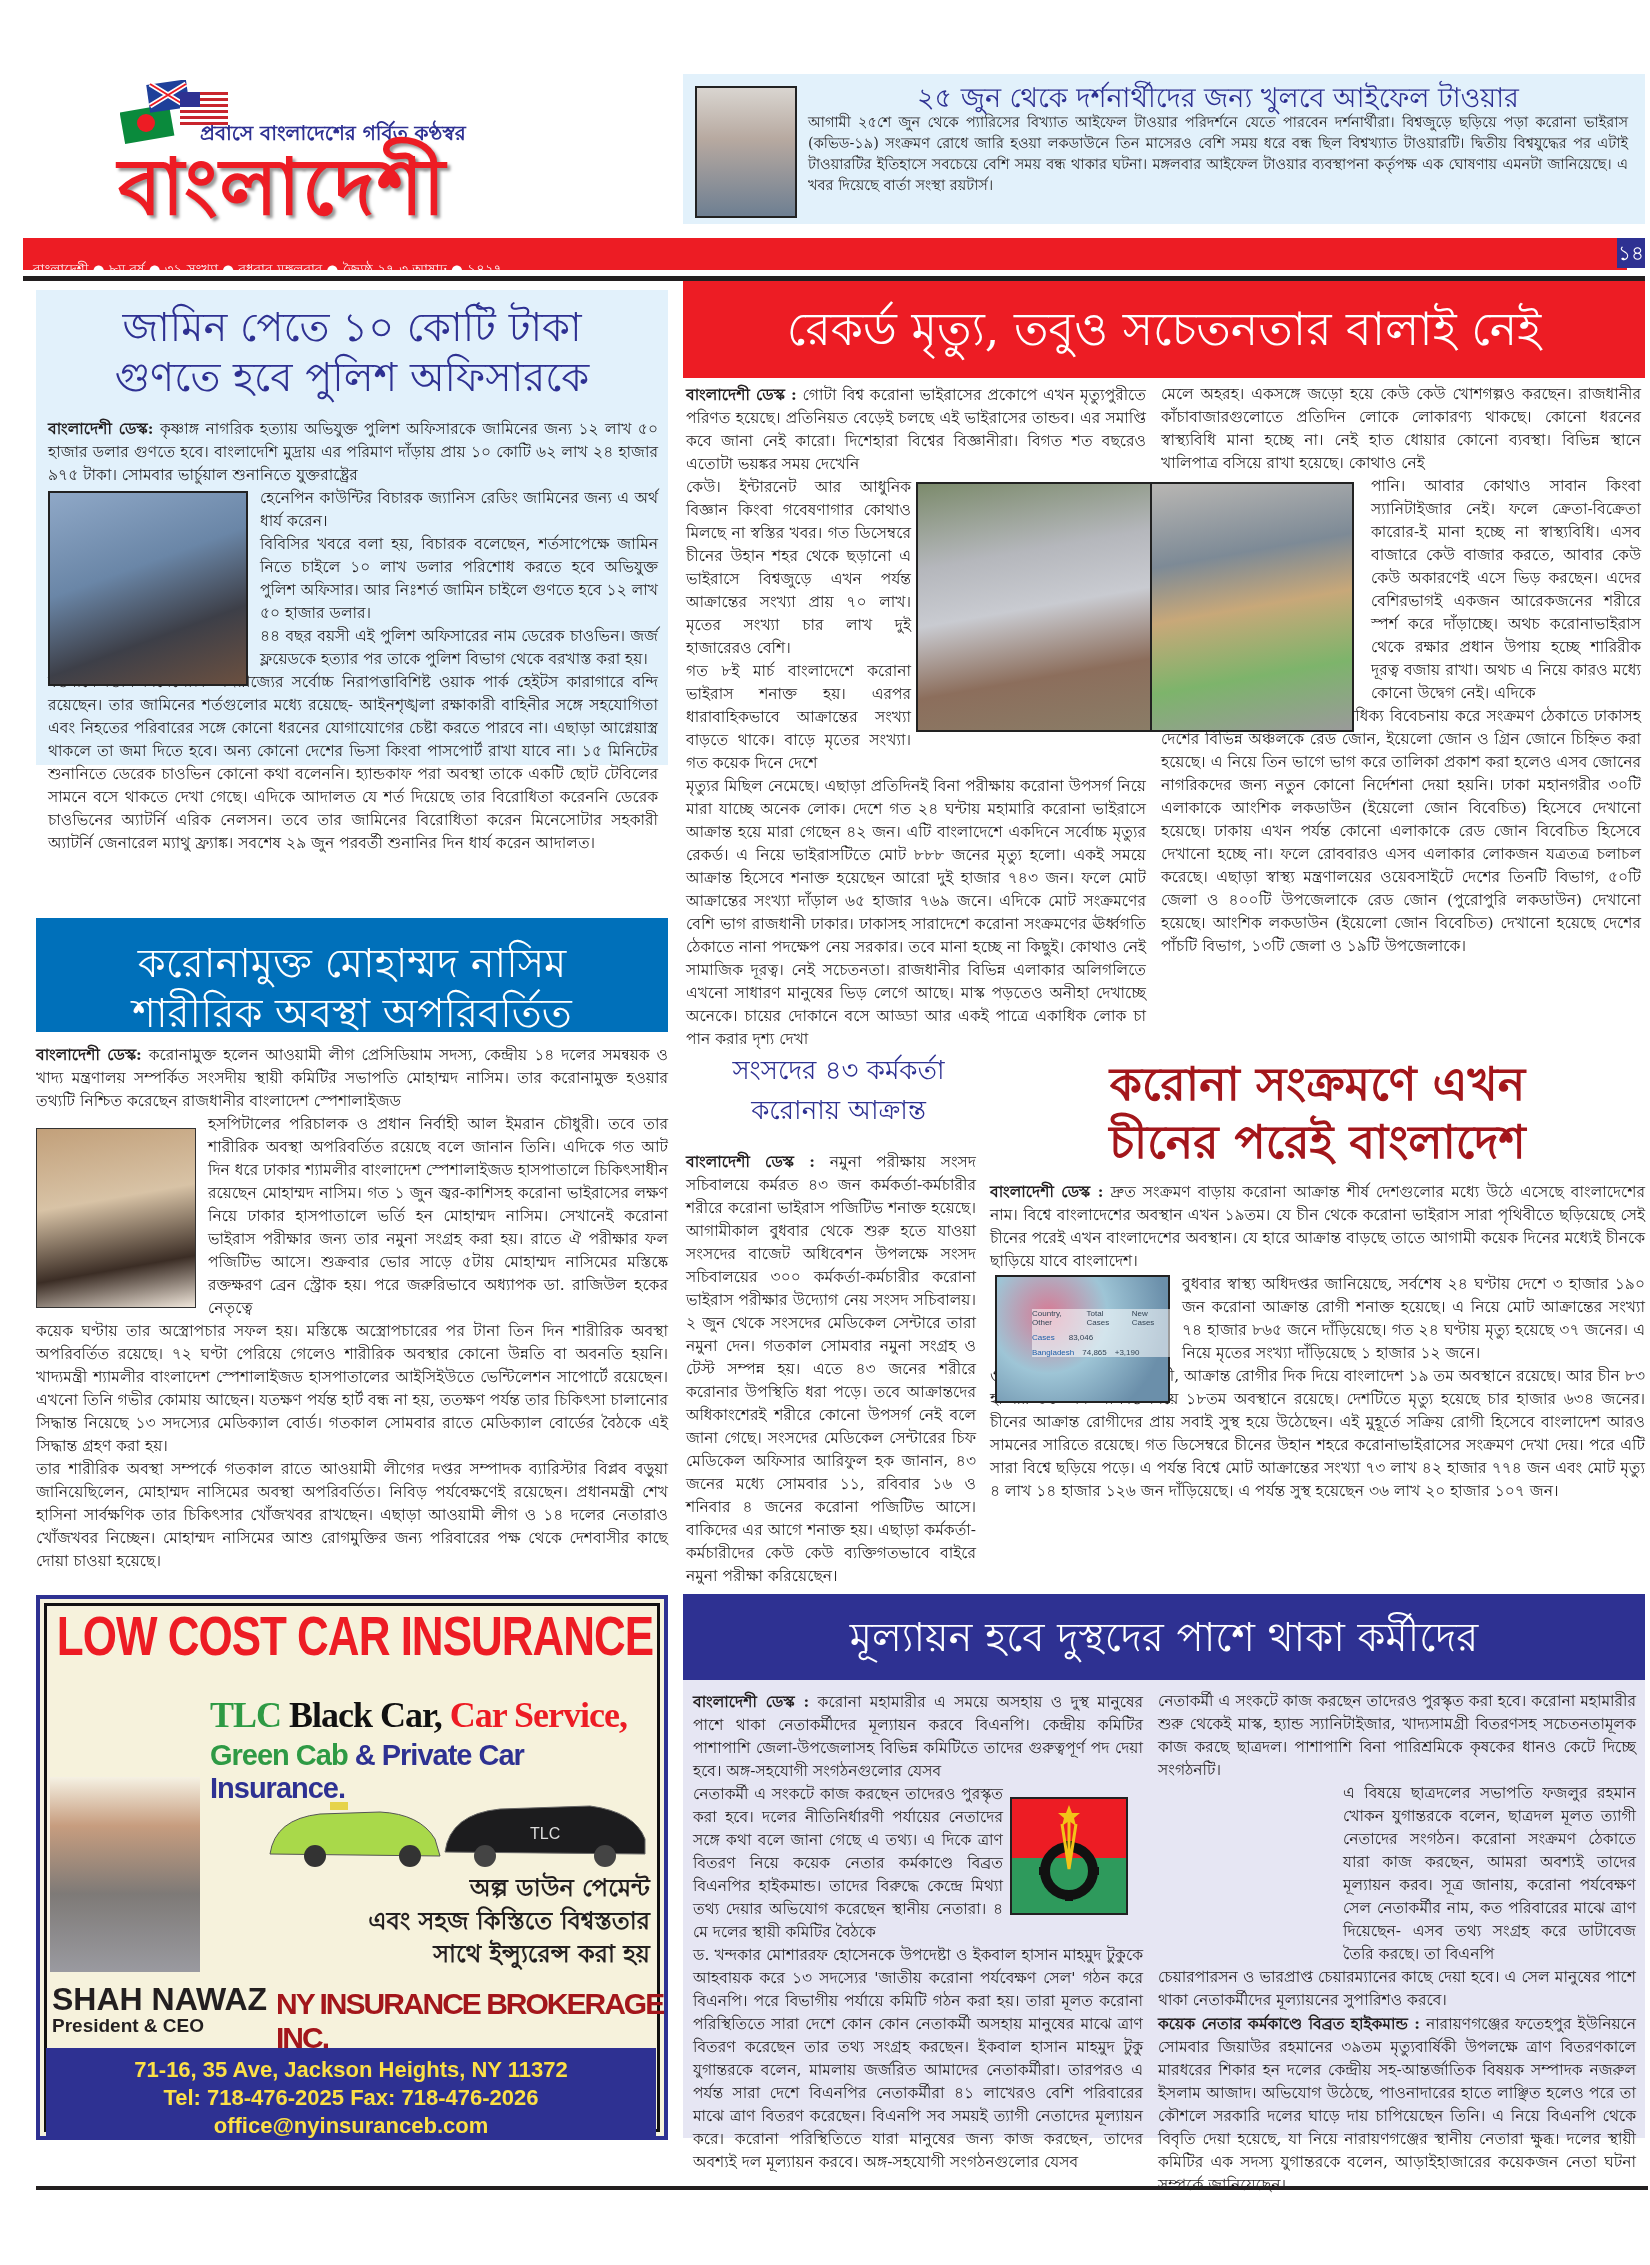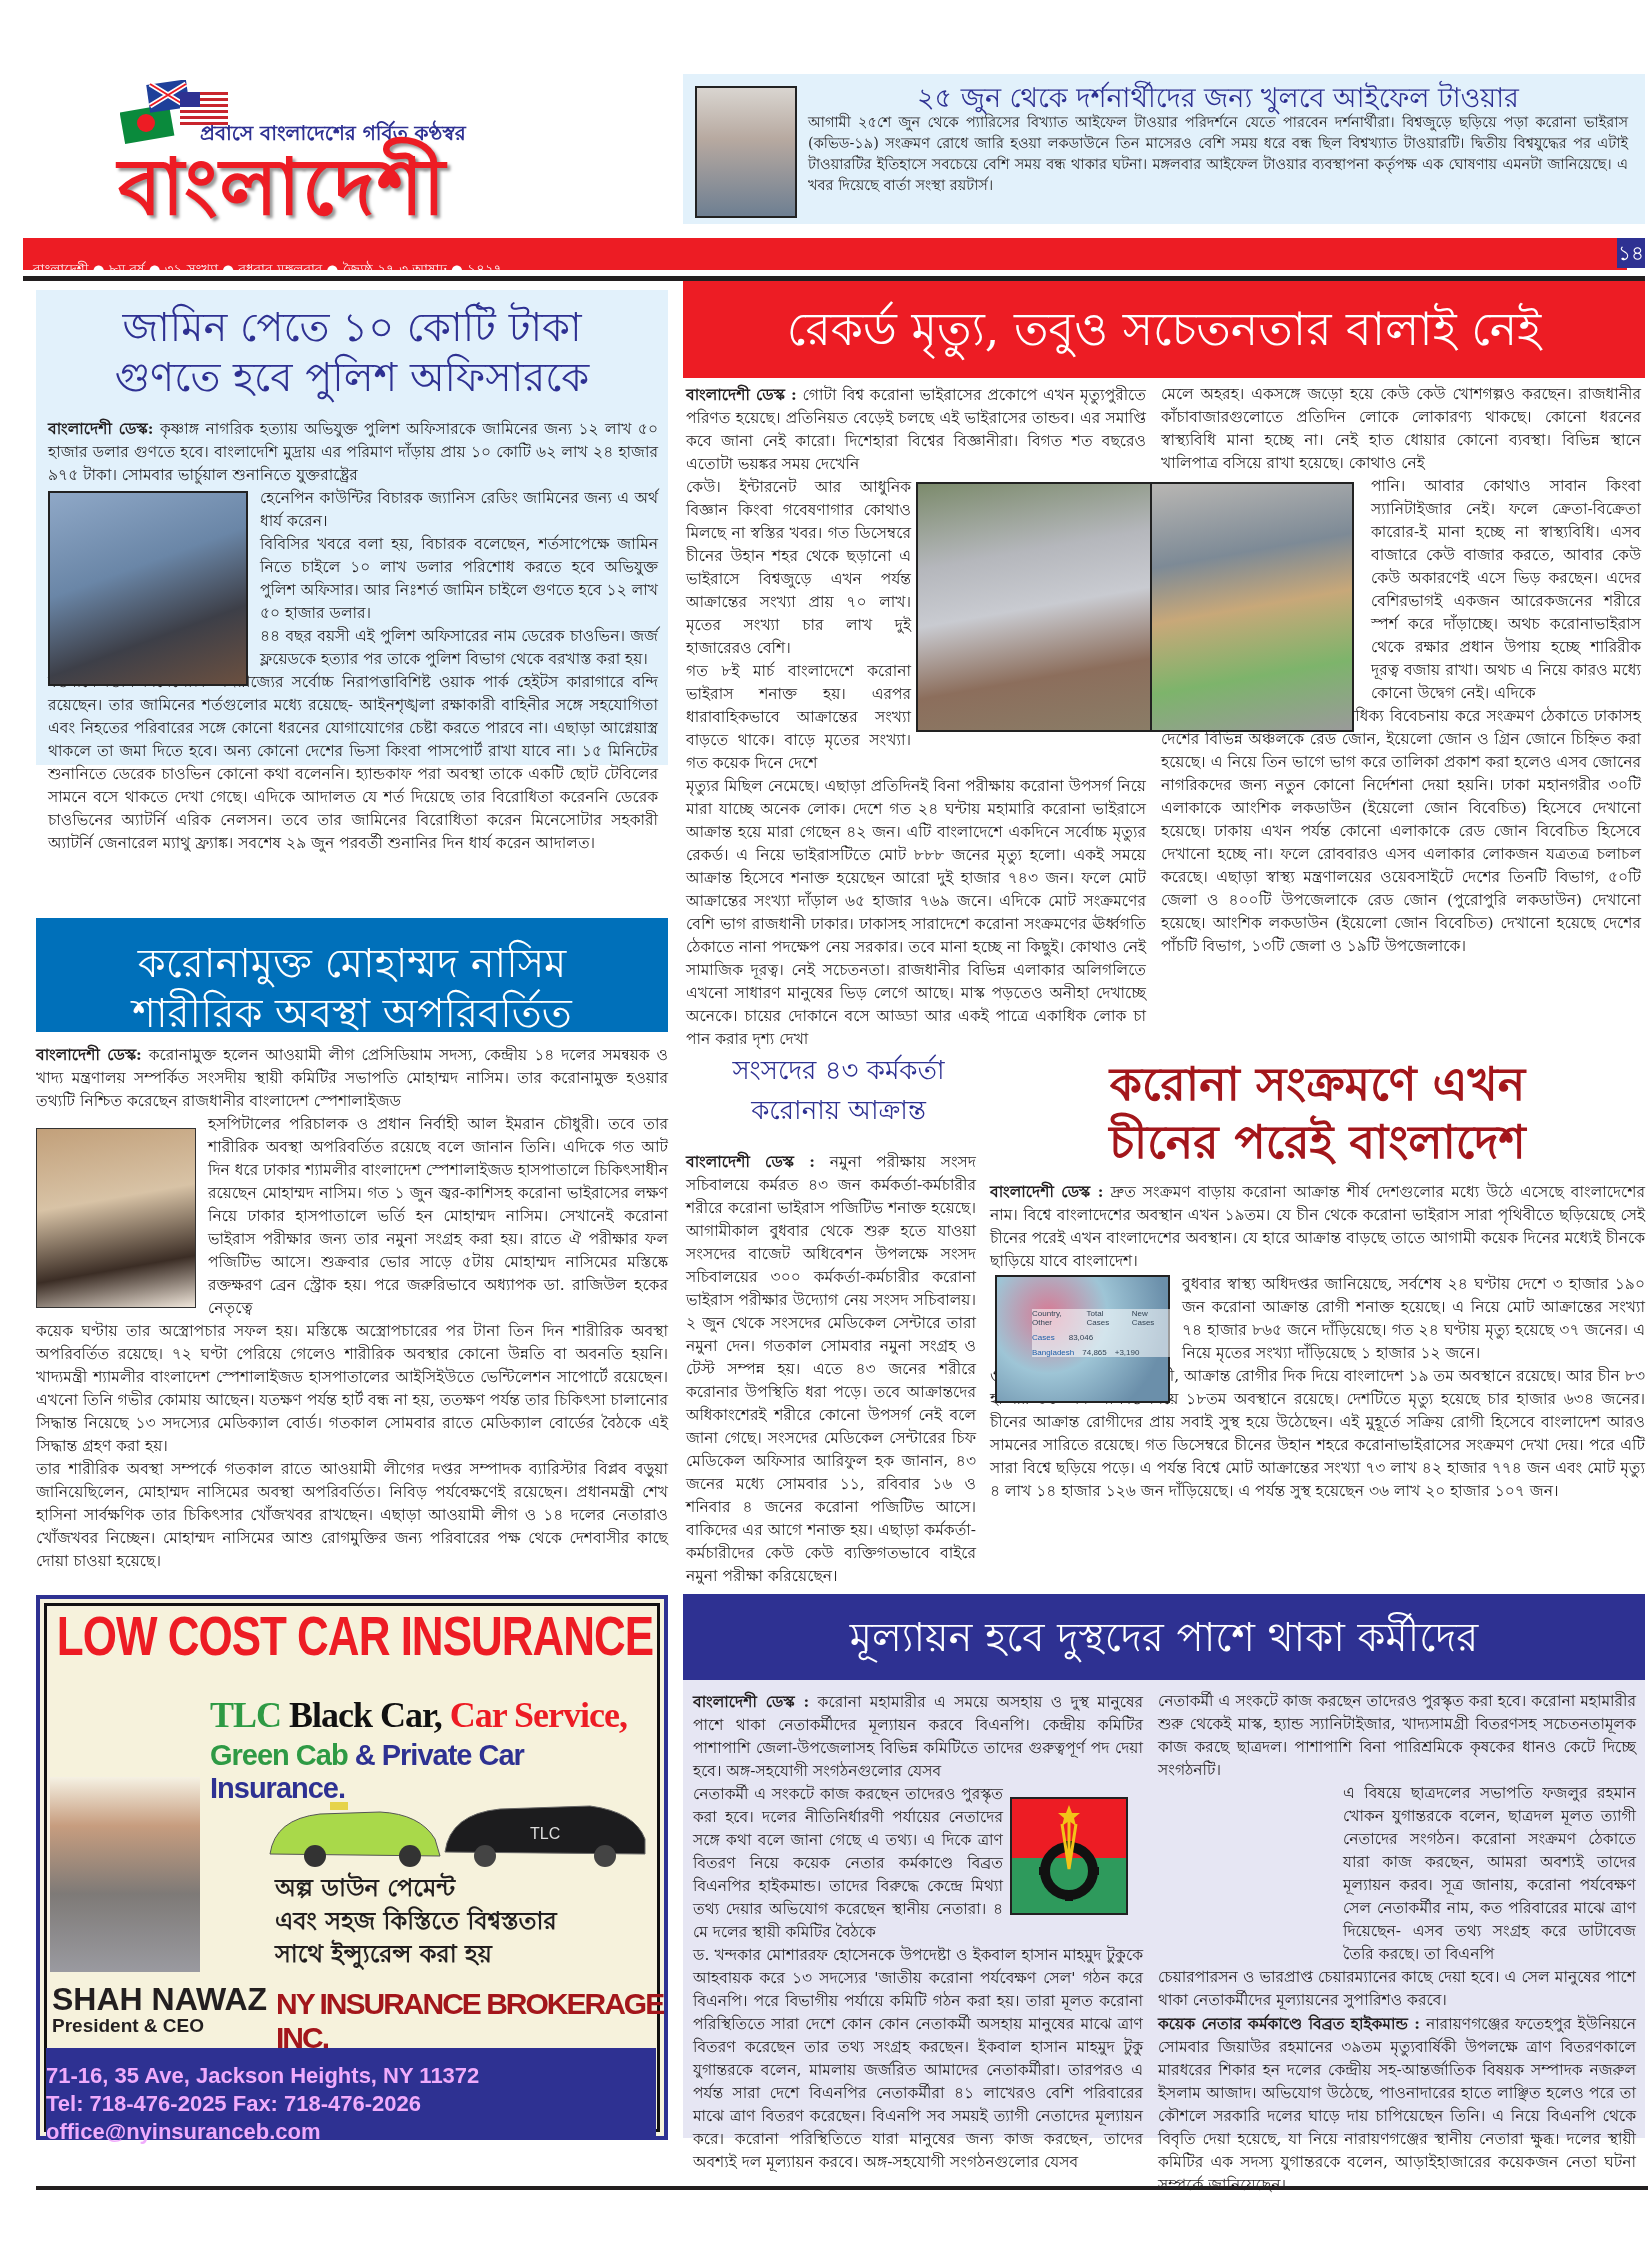--- a/index.html
+++ b/index.html
@@ -37,25 +37,25 @@
   
   .china-h{left:990px;top:1055px;width:655px;color:#a3161b;font-size:46px;line-height:58px;text-align:center;font-weight:bold}
   .covid-img{left:995px;top:1275px;width:175px;height:128px;background:radial-gradient(circle at 30% 30%,#d77a94,#9ec5d6 40%,#6b8faa 80%);border:2px solid #222}
   
   .ad{left:36px;top:1595px;width:632px;height:435px;background:#f6f2dc;border:4px solid #2e3192;outline:2px solid #111;outline-offset:-7px}
   .ad .h{position:absolute;left:10px;top:12px;width:610px;text-align:center;font-family:"Liberation Sans",sans-serif;font-weight:bold;font-size:44px;color:#ed1c24;letter-spacing:-1px;transform:scaleY(1.25)}
   .ad .line1{position:absolute;left:170px;top:95px;font-family:Liberation Serif, serif;font-size:36px;font-weight:bold;letter-spacing:-1px}
   .ad .line2{position:absolute;left:170px;top:140px;font-family:"Liberation Sans",sans-serif;font-size:29px;font-weight:bold;letter-spacing:-1px}
   .ad .person{position:absolute;left:10px;top:178px;width:150px;height:195px;background:linear-gradient(180deg,#f5f1e3,#c79d7f 25%,#7e7a77 60%,#9a9aa0)}
   .ad .cars{position:absolute;left:220px;top:185px;width:390px;height:85px}
-  .ad .bn{position:absolute;left:235px;top:272px;width:375px;text-align:left;font-size:24px;line-height:33px;font-weight:bold}
+  .ad .bn{position:absolute;left:235px;top:272px;width:375px;text-align:right;font-size:24px;line-height:33px;font-weight:bold}
   .ad .name{position:absolute;left:12px;top:382px;font-family:"Liberation Sans",sans-serif;font-size:32px;font-weight:bold}
   .ad .title{position:absolute;left:12px;top:416px;font-family:"Liberation Sans",sans-serif;font-size:19px;font-weight:bold}
   .ad .brk{position:absolute;left:236px;top:388px;font-family:"Liberation Sans",sans-serif;font-size:30px;font-weight:bold;color:#a3161b;letter-spacing:-2px}
-  .contact-box{left:46px;top:2048px;width:610px;height:90px;background:#2e3192;color:#f0abfc;font-family:"Liberation Sans",sans-serif;font-size:22px;line-height:28px;padding-top:14px;font-weight:bold}
+  .contact-box{left:46px;top:2048px;width:610px;height:90px;background:#2e3192;color:#fde047;text-align:center;font-family:"Liberation Sans",sans-serif;font-size:22px;line-height:28px;padding-top:8px;font-weight:bold}
   .ad-outer{left:36px;top:1595px;width:632px;height:545px;border:4px solid #2e3192;background:#f6f2dc}
   
   .bnp-h{left:683px;top:1594px;width:962px;height:86px;background:#2e3192;color:#fff;font-size:40px;line-height:86px;text-align:center}
   .bnp-box{left:683px;top:1680px;width:962px;height:458px;background:#e6e6f3}
   .bnp-flag{left:1010px;top:1797px;width:118px;height:118px;border:2px solid #222;background:linear-gradient(180deg,#ed1c24 0 52%,#2e9a5c 52% 100%)}
   .bottomrule{left:36px;top:2186px;width:1612px;height:4px;background:#231f20}
 </style>
 </head>
 <body>
 

